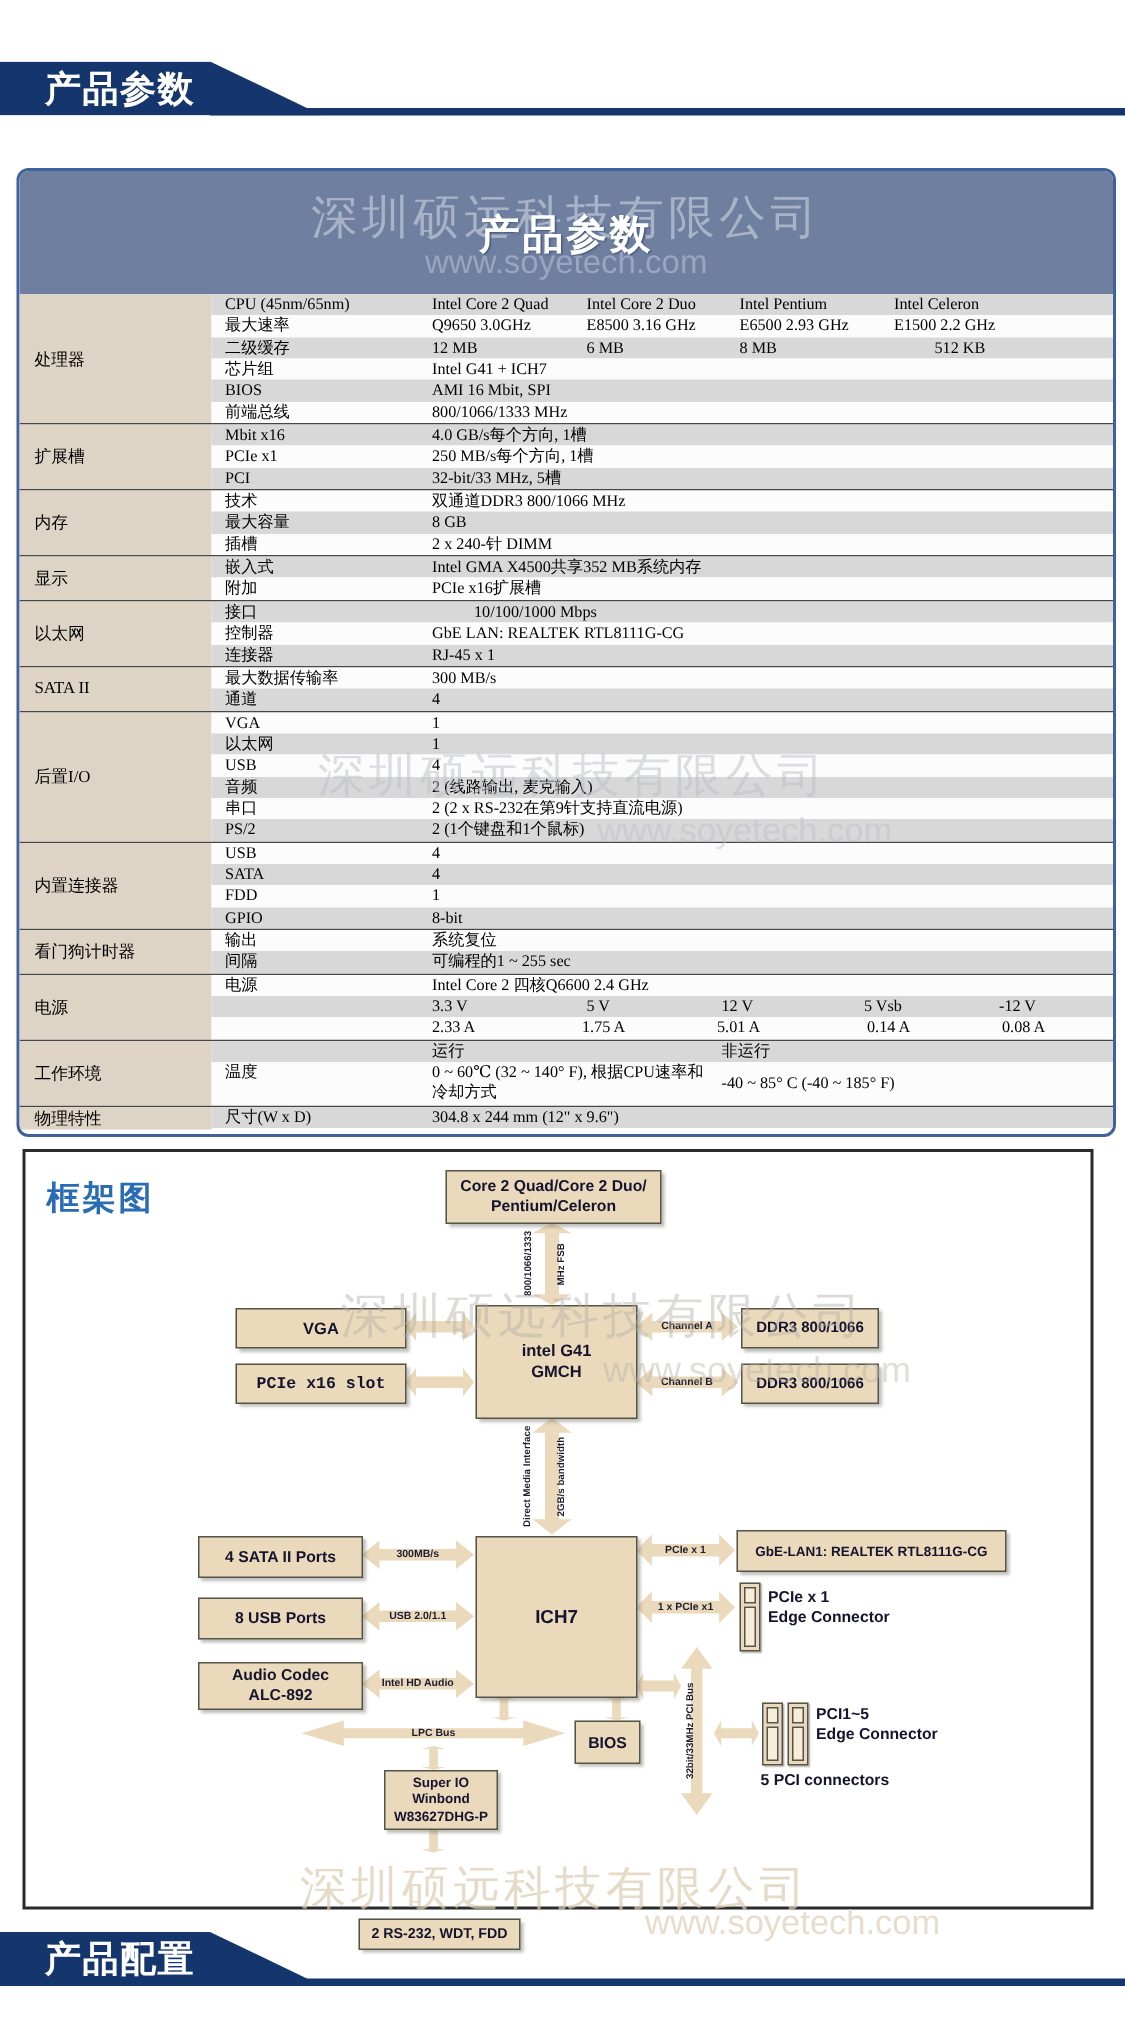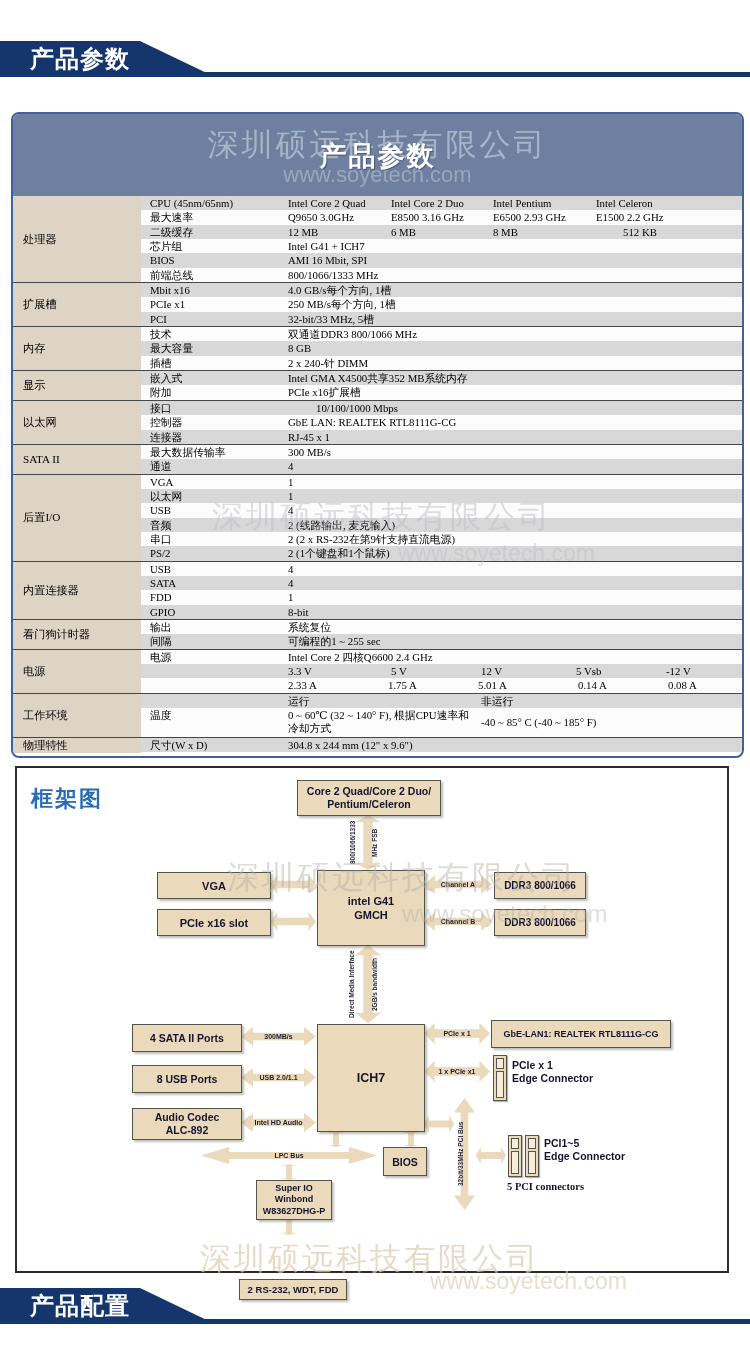--- a/index.html
+++ b/index.html
@@ -395,21 +395,21 @@
     <div class="vlabel" style="left:332px;top:48px;height:53px;">800/1066/1333</div>
     <div class="vlabel" style="left:354px;top:48px;height:53px;">MHz FSB</div>
 
     <div class="dbox" style="left:300px;top:102px;width:106px;height:74px;font-size:11px;line-height:14px;">
       <span>intel G41</span>
       <span>GMCH</span>
     </div>
 
     <div class="dbox" style="left:140px;top:104px;width:112px;height:25px;font-size:11px;">VGA</div>
     <div class="harrow" style="left:253px;top:107px;width:46px;height:19px;"></div>
-    <div class="dbox" style="left:140px;top:141px;width:112px;height:25px;font-size:11px;">PCIe x16 slot</div>
+    <div class="dbox" style="left:140px;top:141px;width:112px;height:25px;font-size:11px;font-family:Liberation Mono, monospace;">PCIe x16 slot</div>
     <div class="harrow" style="left:253px;top:144px;width:46px;height:19px;"></div>
 
     <div class="harrow" style="left:407px;top:107px;width:68px;height:19px;"></div>
     <div class="alabel" style="left:407px;top:113px;width:68px;">Channel A</div>
     <div class="dbox" style="left:477px;top:104px;width:90px;height:25px;font-size:10px;">DDR3 800/1066</div>
     <div class="harrow" style="left:407px;top:144px;width:68px;height:19px;"></div>
     <div class="alabel" style="left:407px;top:150px;width:68px;">Channel B</div>
     <div class="dbox" style="left:477px;top:141px;width:90px;height:25px;font-size:10px;">DDR3 800/1066</div>
 
     <div class="varrow" style="left:338px;top:177px;width:26px;height:78px;"></div>
@@ -466,21 +466,21 @@
         <div class="s2"></div>
       </div>
     <div class="conn" style="left:508px;top:367px;width:14px;height:42px;">
         <div class="s1"></div>
         <div class="s2"></div>
       </div>
     <div class="dtext" style="left:527px;top:369px;font-size:10.5px;line-height:13px;">
       <div>PCI1~5</div>
       <div>Edge Connector</div>
     </div>
-    <div class="dtext" style="left:490px;top:413px;font-size:10.5px;font-family:Liberation Serif, serif;">5 PCI connectors</div>
+    <div class="dtext" style="left:490px;top:413px;font-size:10.5px;">5 PCI connectors</div>
 
     <div class="varrow" style="left:264px;top:396px;width:16px;height:16px;"></div>
     <div class="dbox" style="left:239px;top:412px;width:74px;height:38px;font-size:9px;line-height:11.5px;">
       <span>Super IO</span>
       <span>Winbond</span>
       <span>W83627DHG-P</span>
     </div>
     <div class="varrow" style="left:264px;top:450px;width:16px;height:17px;"></div>
     <div class="dbox" style="left:222px;top:467px;width:106px;height:19px;font-size:9.5px;margin-top:44px;">2 RS-232, WDT, FDD</div>
 

